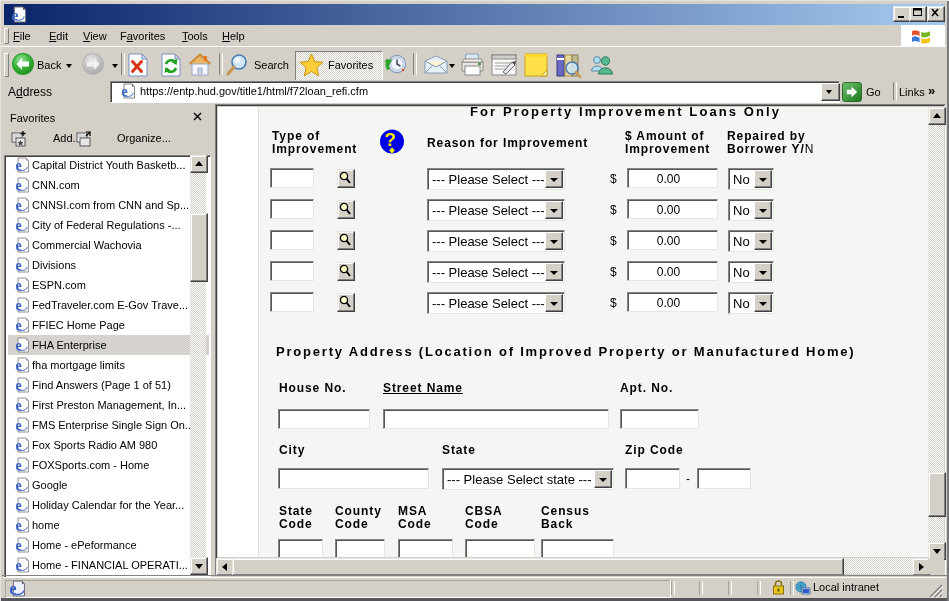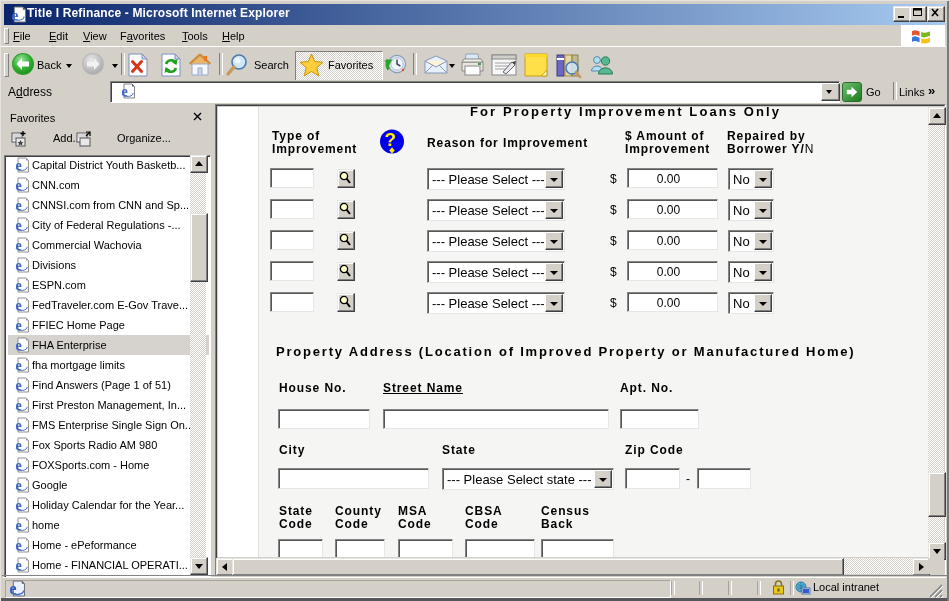--- a/index.html
+++ b/index.html
@@ -70,21 +70,20 @@
 
  <div class="abs" style="left:0;top:0;width:949px;height:601px;border:1px solid #d4d0c8;box-sizing:border-box;"></div>
 
  <div class="titlebar">
   <svg class="abs" style="left:5px;top:2px" width="17" height="17" viewBox="0 0 16 16">
         <path d="M5 1 h8 l2.5 2.5 v11.5 h-10.5 z" fill="#fdfdfd" stroke="#777" stroke-width="0.9"></path>
         <path d="M13 1 l2.5 2.5 h-2.5 z" fill="#556"></path>
         <text x="2.5" y="13" font-size="14" font-weight="bold" fill="#3a66c8" font-family="Liberation Serif">e</text>
         <path d="M3 11 a5.5 3 0 0 0 11 -1.2" fill="none" stroke="#4a74d0" stroke-width="1"></path>
       </svg>
-  <span class="title-txt">Title I Refinance - Microsoft Internet Explorer</span>
   <div class="cap-btn" style="left:889px;"><svg width="14" height="12">
           <rect x="3" y="9" width="6" height="2" fill="#000"></rect>
         </svg></div>
   <div class="cap-btn" style="left:905px;"><svg width="14" height="12">
           <rect x="2.5" y="1.5" width="8" height="7" fill="none" stroke="#000" stroke-width="1"></rect>
           <rect x="2.5" y="1.5" width="8" height="2" fill="#000"></rect>
         </svg></div>
   <div class="cap-btn" style="left:923px;"><svg width="14" height="12">
           <path d="M3 2 L9 9 M9 2 L3 9" stroke="#000" stroke-width="1.6"></path>
         </svg></div>
@@ -235,20 +234,21 @@
 
  <div class="addrbar">
   <div class="tool-txt" style="left:8px;top:5px;font-size:12px;">A<u>d</u>dress</div>
   <div class="addr-field"></div>
   <svg class="abs" style="left:119px;top:3px" width="16" height="16" viewBox="0 0 16 16">
         <path d="M5 1 h8 l2.5 2.5 v11.5 h-10.5 z" fill="#fdfdfd" stroke="#777" stroke-width="0.9"></path>
         <path d="M13 1 l2.5 2.5 h-2.5 z" fill="#556"></path>
         <text x="2.5" y="13" font-size="14" font-weight="bold" fill="#3a66c8" font-family="Liberation Serif">e</text>
         <path d="M3 11 a5.5 3 0 0 0 11 -1.2" fill="none" stroke="#4a74d0" stroke-width="1"></path>
       </svg>
+  <div class="tool-txt" style="left:140px;top:5px;">https://entp.hud.gov/title1/html/f72loan_refi.cfm</div>
   <div class="addr-drop" style="left:821px;">
         <div class="drop-arrow" style="left:4px;top:6px;"></div>
       </div>
   <div class="go-btn"><svg width="18" height="18" viewBox="0 0 19 19">
           <path d="M9 4 L15 9.5 L9 15 L9 12 L4 12 L4 7 L9 7 Z" fill="#fff"></path>
         </svg></div>
   <div class="tool-txt" style="left:866px;top:6px;">Go</div>
   <div class="tsep" style="left:893px;top:2px;height:18px;"></div>
   <div class="tool-txt" style="left:899px;top:6px;">Links</div>
   <div class="tool-txt b" style="left:928px;top:3px;font-size:13px;">»</div>

